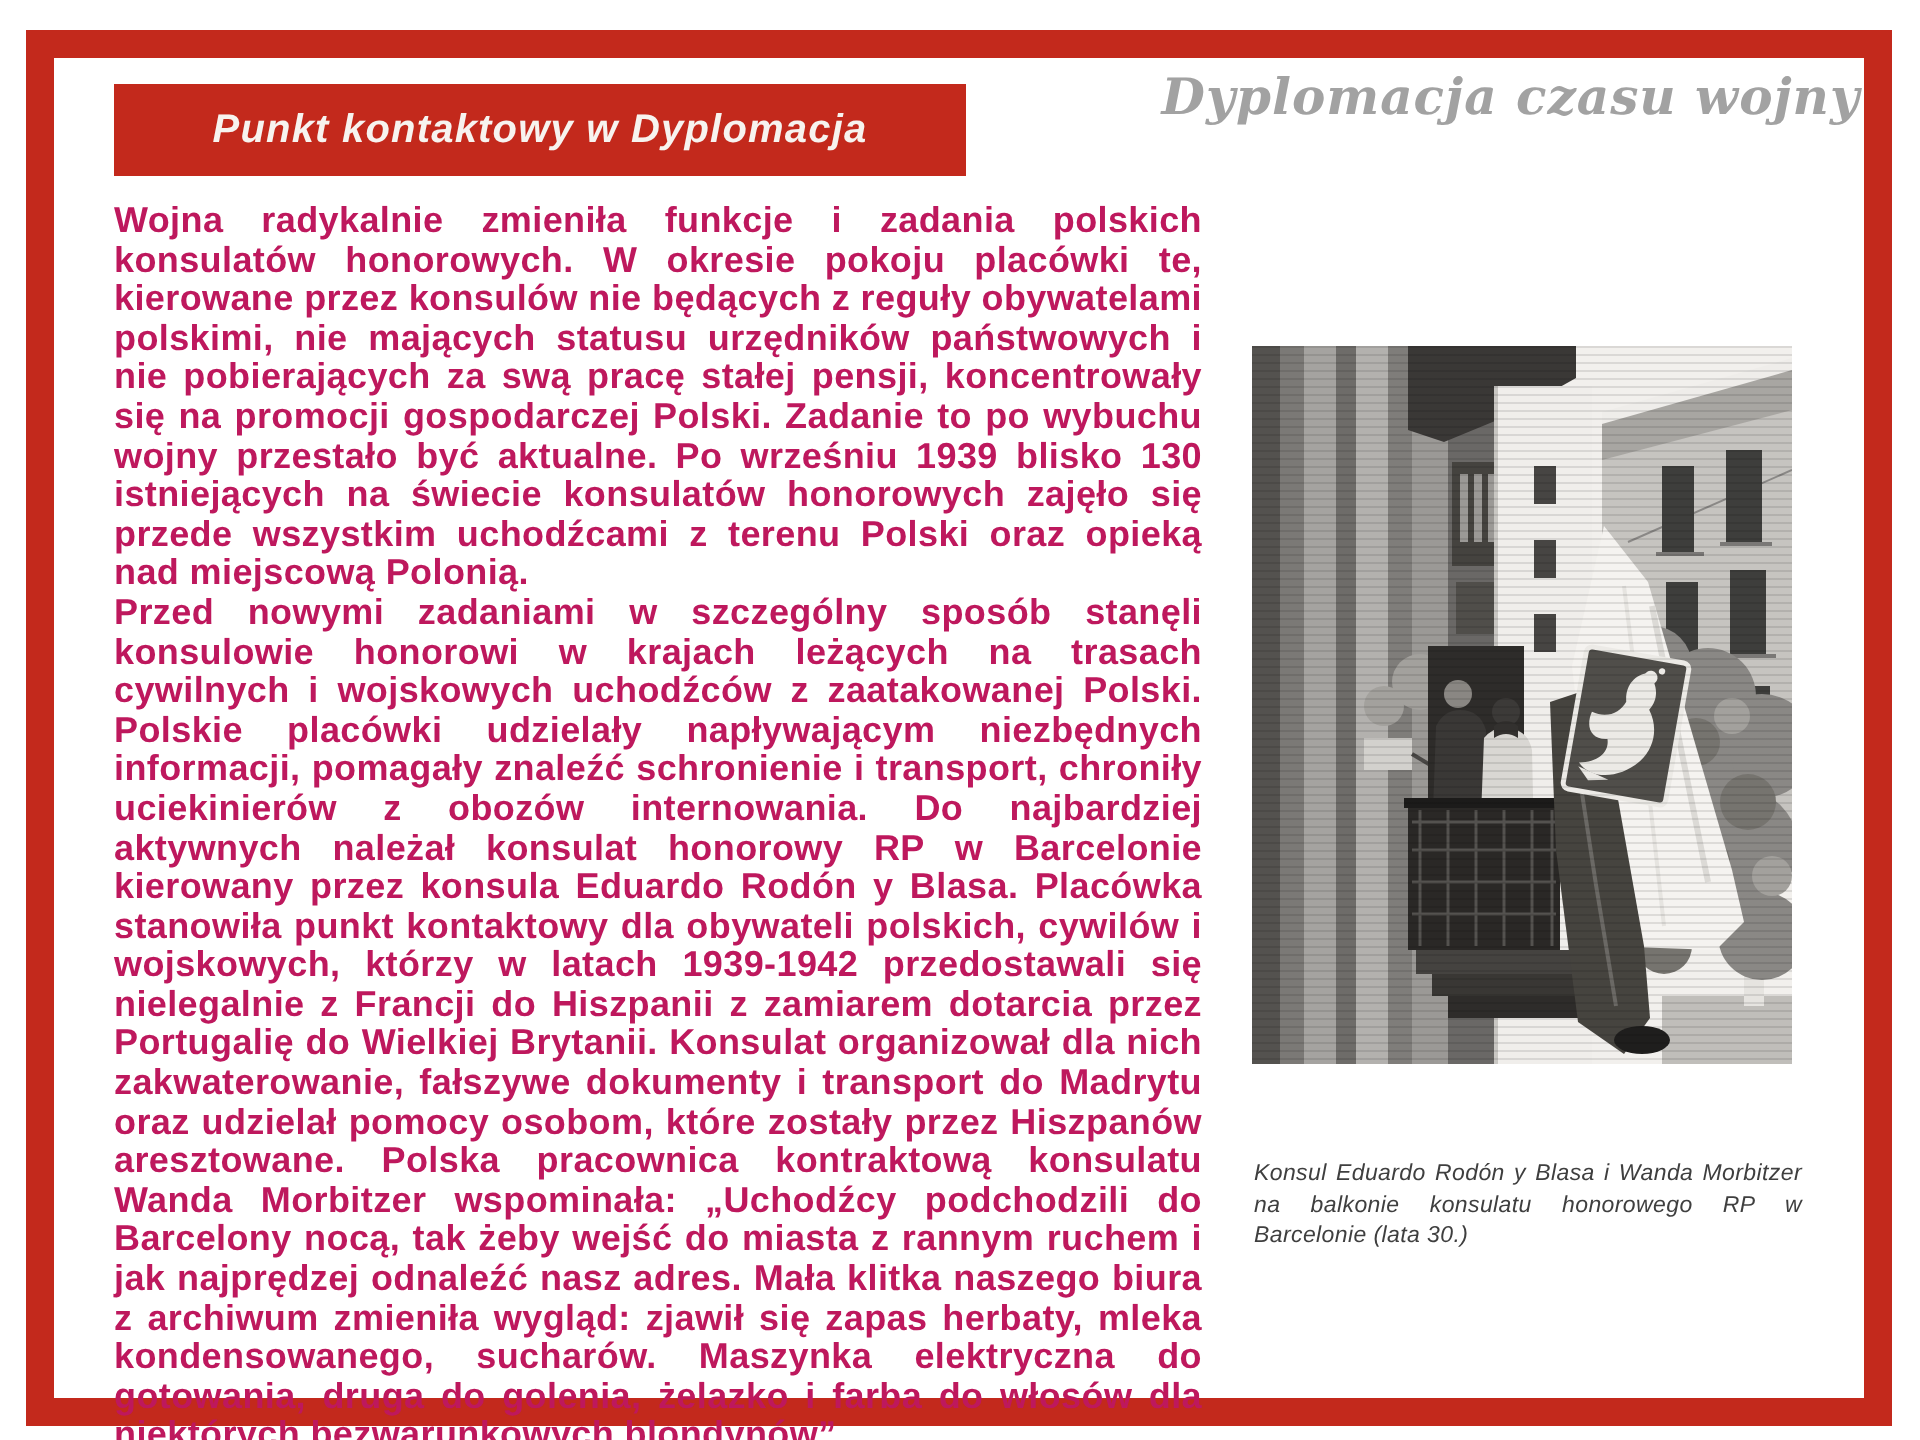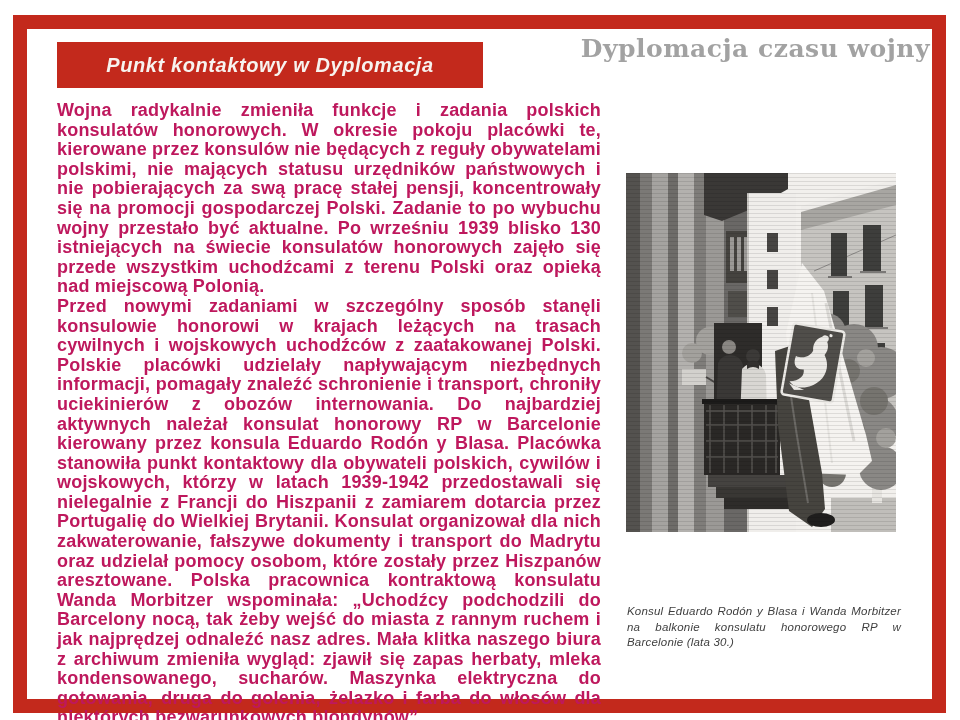--- a/index.html
+++ b/index.html
@@ -11,40 +11,40 @@
     position:absolute;left:13px;top:15px;width:933px;height:698px;
     box-sizing:border-box;border:14px solid #c3291c;
   }
   .title-banner{
     position:absolute;left:57px;top:42px;width:426px;height:46px;
     background:#c3291c;color:#f7f3ef;display:flex;align-items:center;justify-content:center;
     font-size:20px;font-weight:bold;font-style:italic;letter-spacing:.6px;
   }
   .brand{
     position:absolute;top:34px;right:30px;text-align:right;color:#a2a2a2;
-    font-family:"DejaVu Serif",serif;font-weight:bold;line-height:1;
+    font-family:"DejaVu Serif",serif;font-style:italic;font-weight:bold;line-height:1;
   }
   .brand-line1{font-size:25px;line-height:30px;letter-spacing:.5px;}
   .brand-line2{font-size:37px;line-height:40px;letter-spacing:2px;}
   .article{
     position:absolute;left:57px;top:101px;width:544px;color:#be185d;
     font-size:18px;line-height:19.6px;text-align:justify;letter-spacing:.2px;font-weight:bold;
   }
   .article p{margin:0;padding:0;}
   .photo-wrap{
     position:absolute;left:626px;top:173px;width:270px;height:359px;overflow:hidden;
     background:#f2f0ed;
   }
   .photo-grain{
     position:absolute;inset:0;pointer-events:none;opacity:.10;
     background:repeating-linear-gradient(180deg,#000 0 1px,transparent 1px 4px);
   }
   .caption{
     position:absolute;left:627px;top:580px;width:274px;color:#3f3f3f;
-    font-size:11.5px;line-height:15.5px;font-style:italic;text-align:justify;letter-spacing:.2px;margin-top:24px;
+    font-size:11.5px;line-height:15.5px;font-style:italic;text-align:justify;letter-spacing:.2px;
   }
 </style>
 </head>
 <body>
 
 <div class="page">
 
   <div class="frame"></div>
 
   <div class="title-banner">

